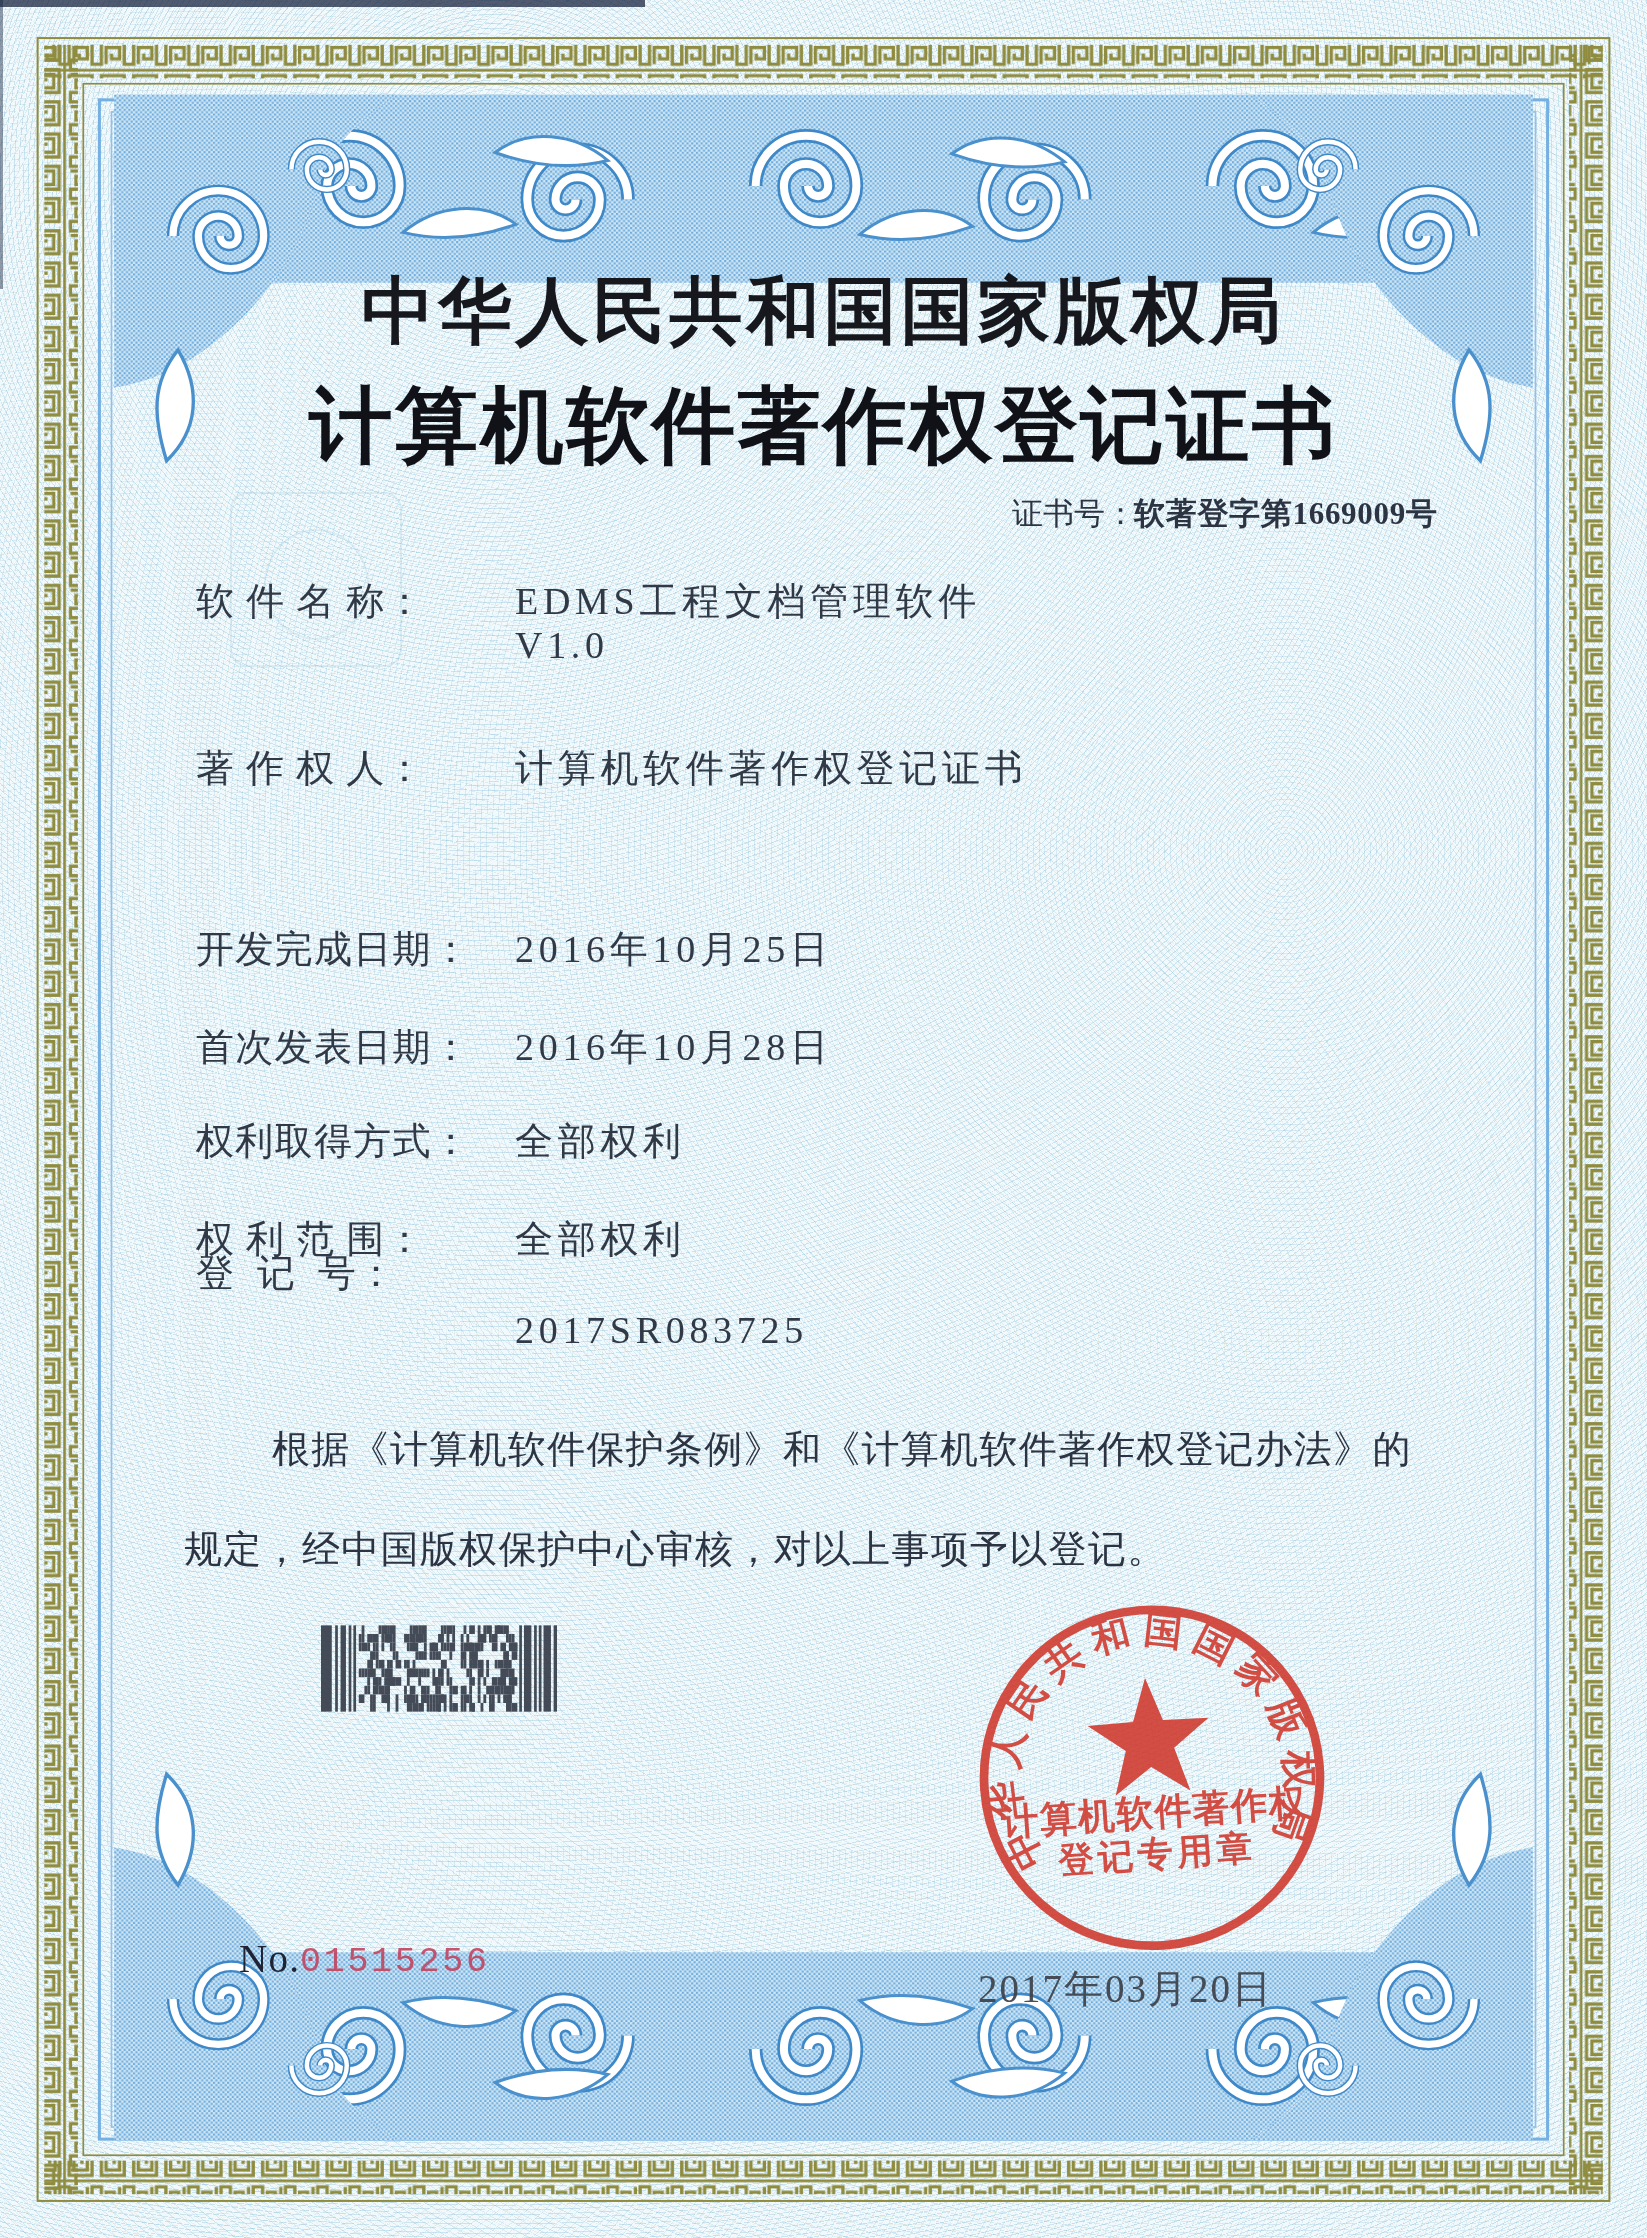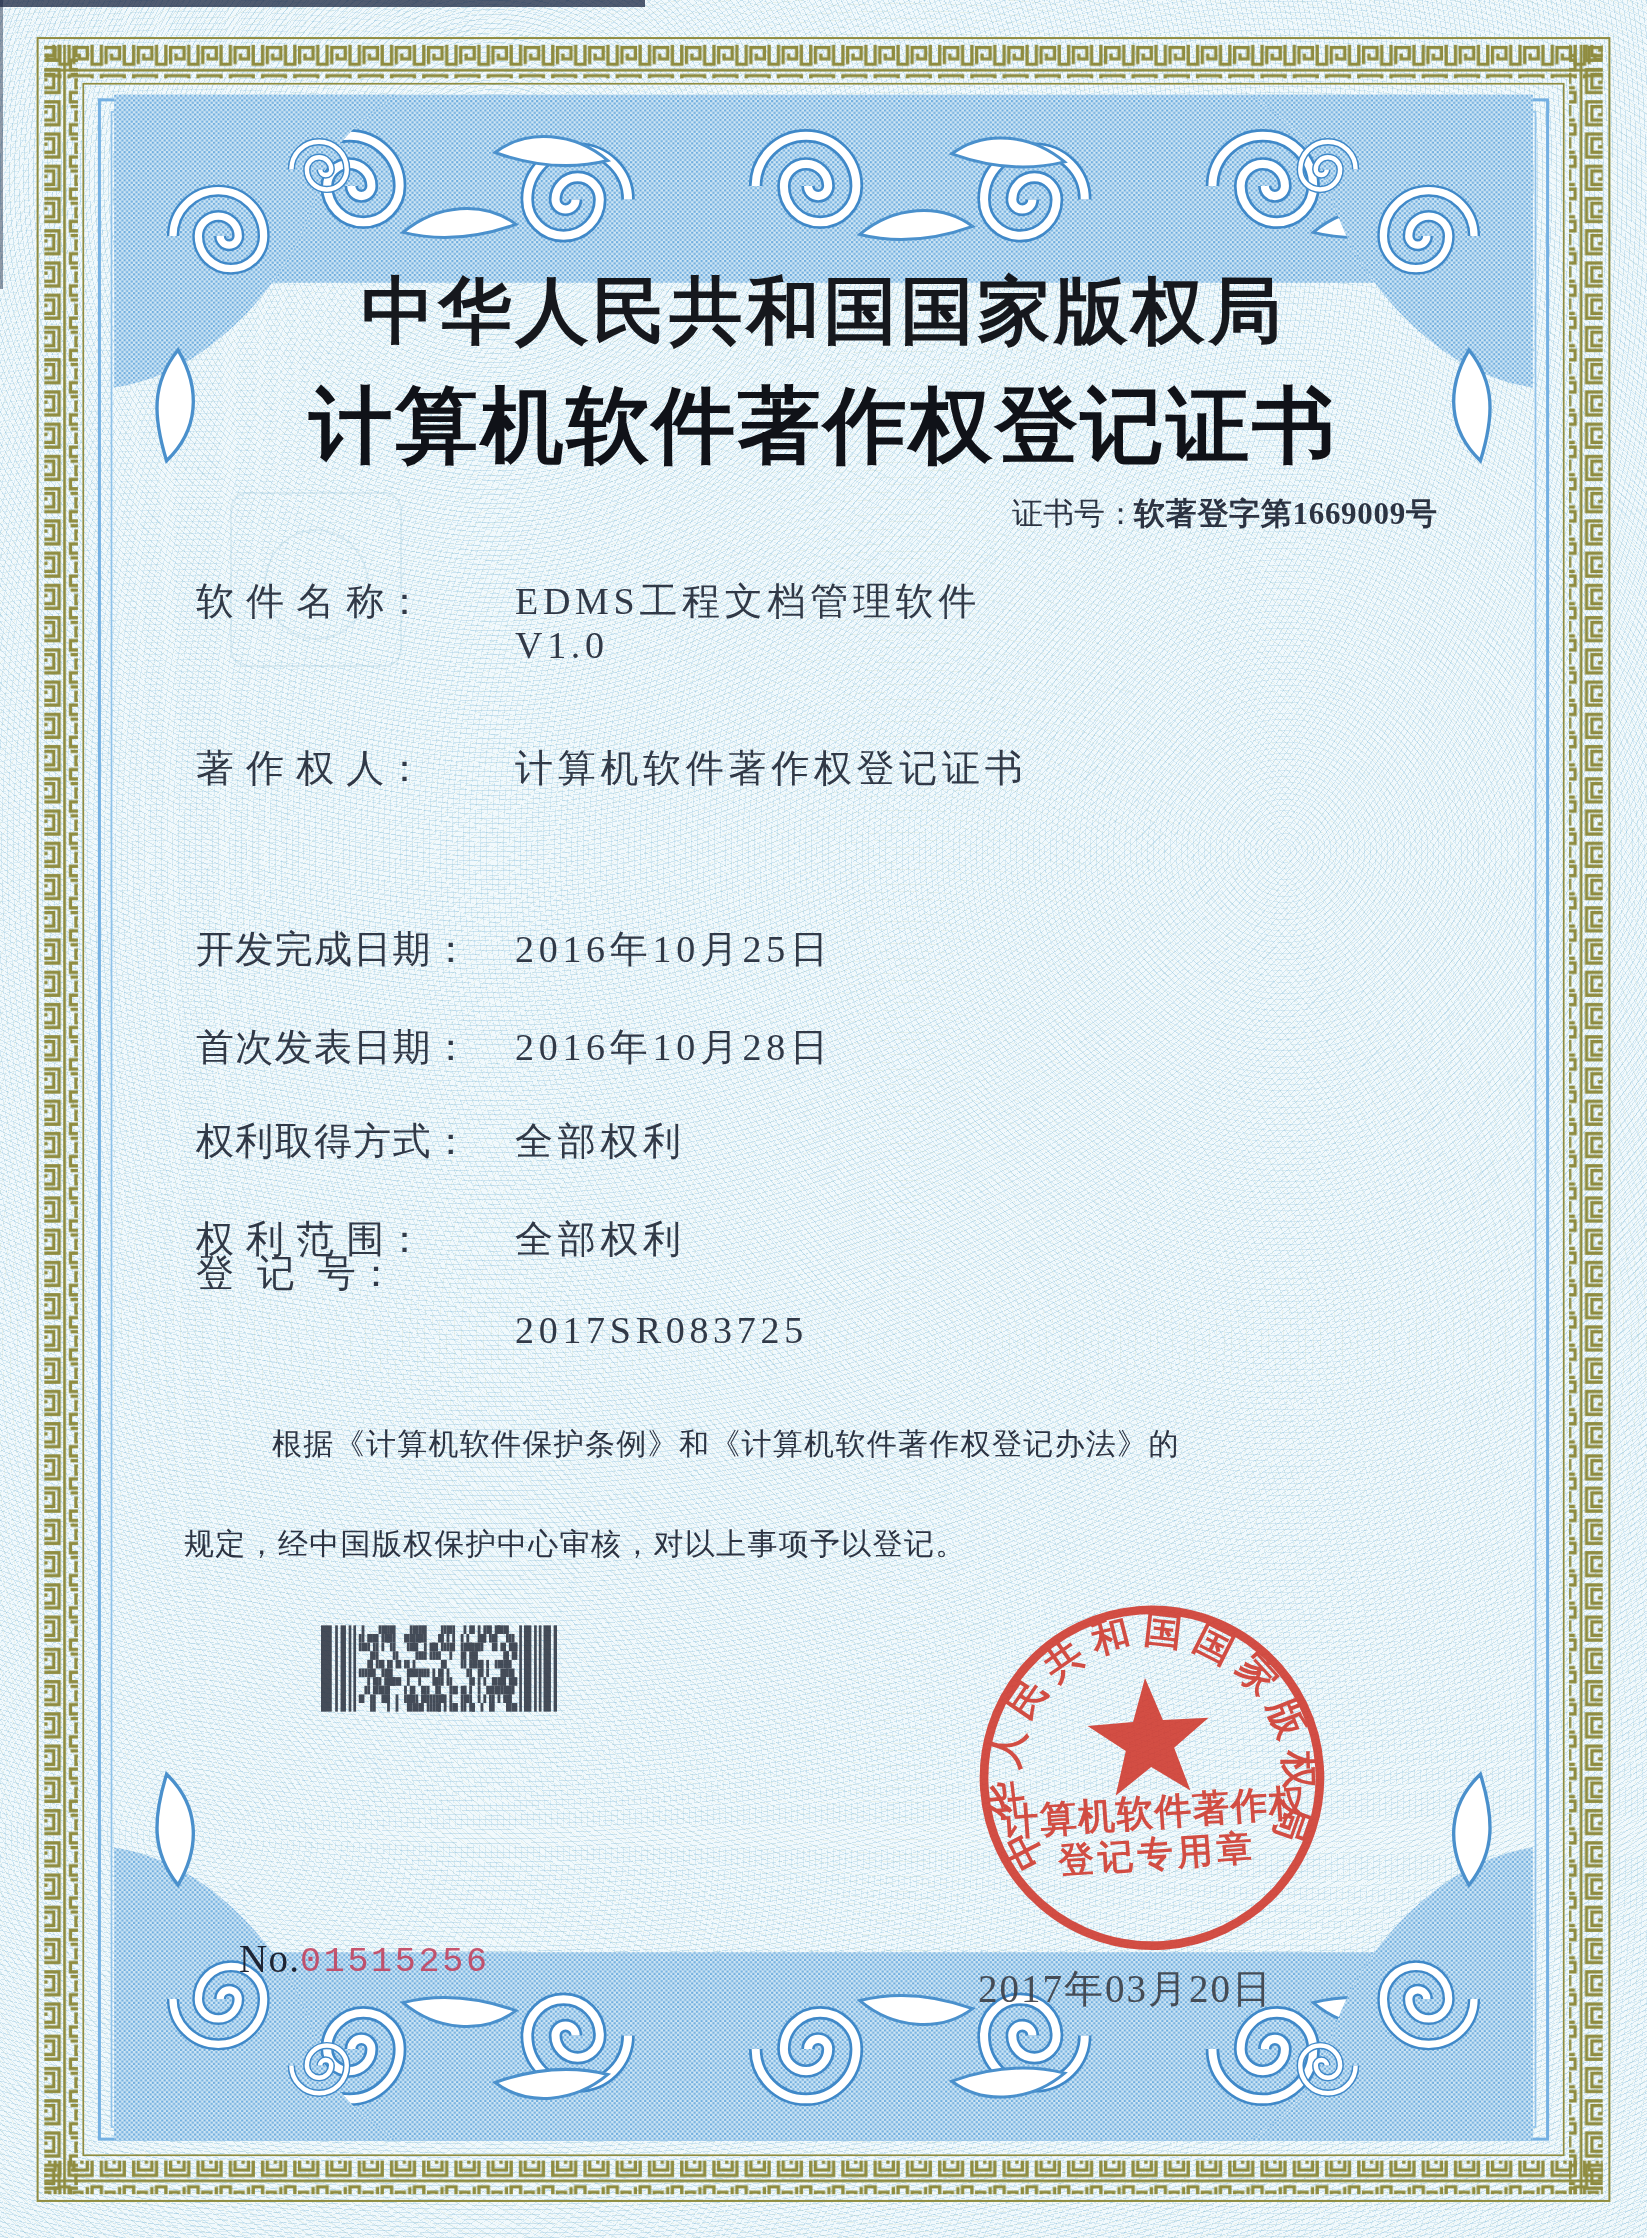--- a/index.html
+++ b/index.html
@@ -15,21 +15,21 @@
   }
   .abs{position:absolute;}
   .center{left:0;width:100%;text-align:center;}
   .authority{top:263px;font-size:73px;font-weight:700;color:#16181d;letter-spacing:4px;}
   .cert-title{top:371px;font-size:83px;font-weight:700;color:#101218;letter-spacing:2.7px;text-align:center;}
   .certno{top:493px;font-size:31px;color:#2c3342;}
   .certno-label{left:1012px;}
   .certno-value{left:1134px;font-weight:700;letter-spacing:0.7px;}
   .field-label{left:196px;font-size:38px;color:#313947;letter-spacing:1.3px;white-space:pre;}
   .field-value{left:515px;font-size:38px;color:#313947;letter-spacing:4.7px;white-space:pre;}
-  .statement{font-size:30px;color:#2c3342;letter-spacing:1.3px;white-space:pre;}
+  .statement{font-size:38px;color:#2c3342;letter-spacing:1.3px;white-space:pre;}
   .serial-prefix{left:239px;top:1936px;font-size:39px;color:#1e2433;letter-spacing:1.3px;}
   .serial-number{left:300px;top:1942px;font-size:35px;color:#c2445f;
     font-family:"Liberation Mono","DejaVu Sans Mono",monospace;letter-spacing:2.7px;opacity:.9;}
   .seal-date{left:966px;top:1962px;font-size:39px;color:#3d4149;letter-spacing:2px;opacity:.92;padding-left:12px;}
   .emboss{left:230px;top:492px;width:168px;height:171px;border:2px solid rgba(150,195,215,.42);
     border-radius:17.5px;opacity:.55;}
   .emboss-circle{position:absolute;left:32px;top:35px;width:101px;height:107px;border-radius:50%;
     border:2px solid rgba(150,195,215,.40);}
   .edge-top{left:0;top:0;width:645px;height:6.7px;background:rgba(25,38,66,.75);}
   .edge-left{left:0;top:0;width:3.4px;height:289px;background:rgba(25,38,66,.45);}

